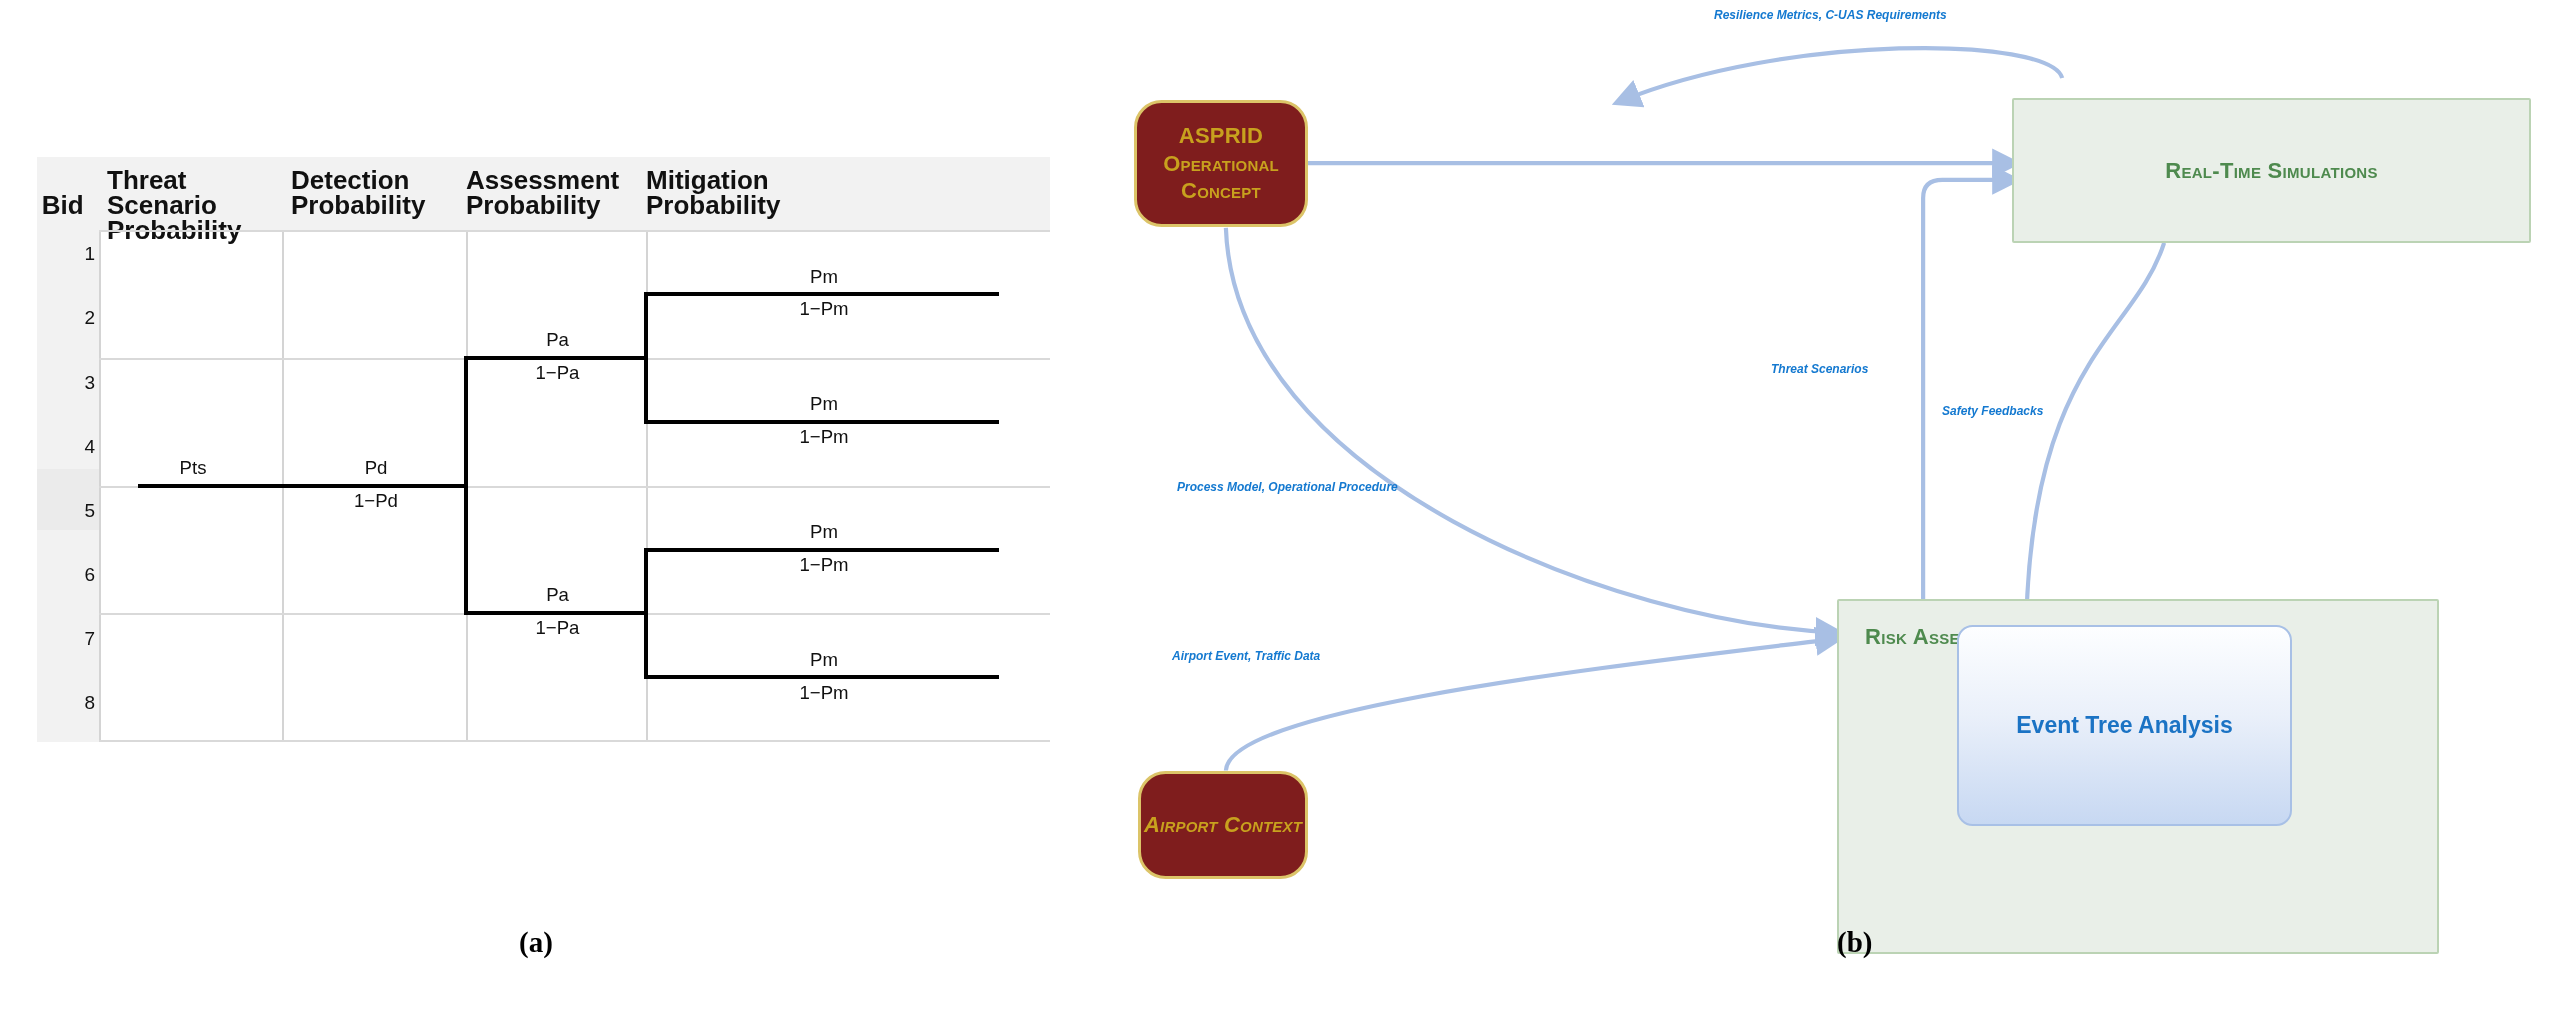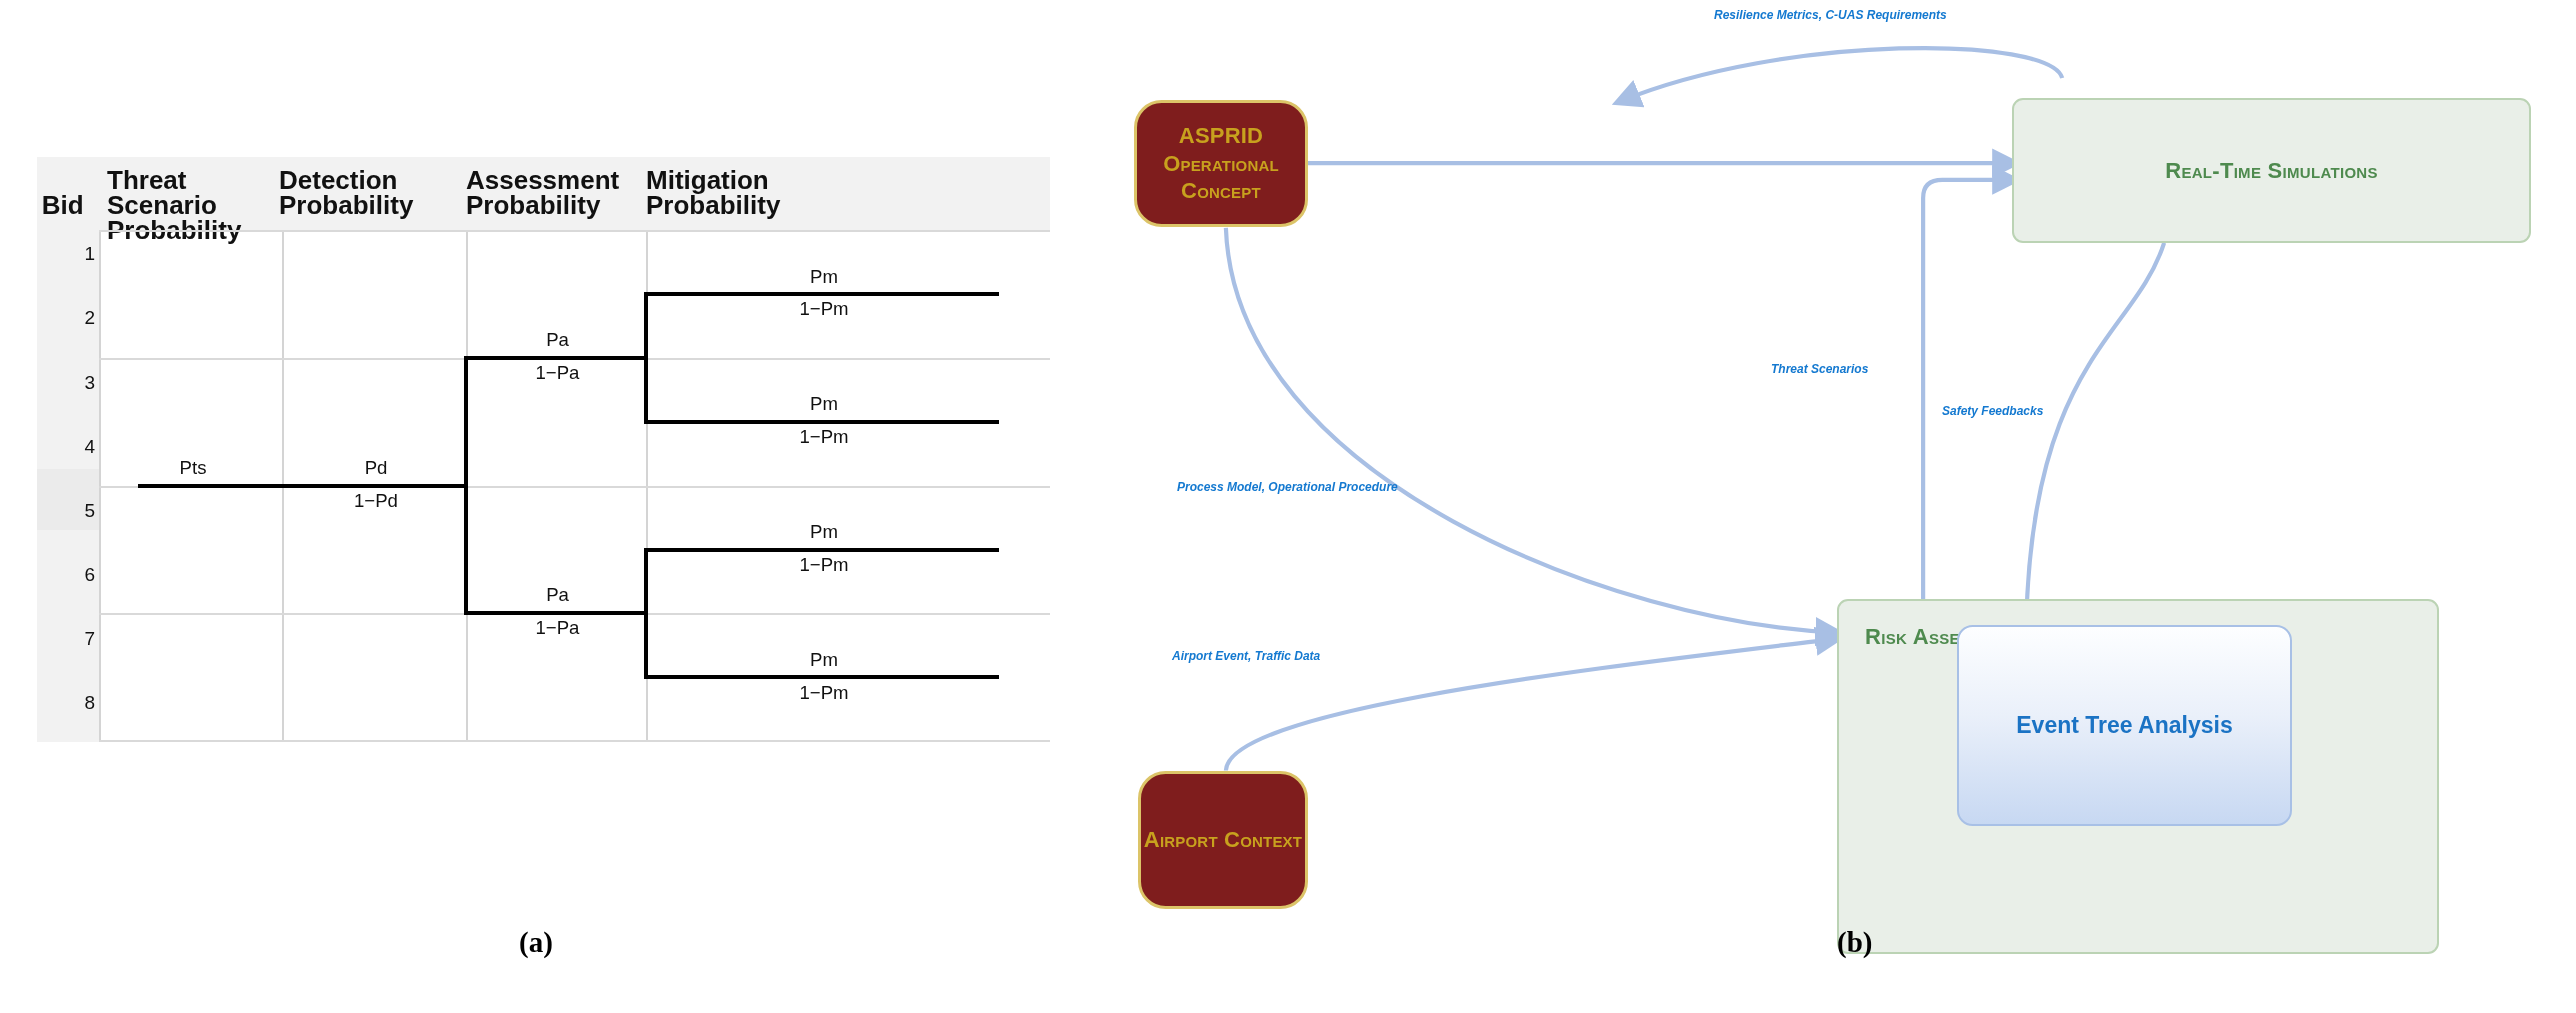--- a/index.html
+++ b/index.html
@@ -12,21 +12,21 @@
   #ettable{position:absolute;left:37px;top:157px;width:1013px;height:585px;}
 
   
   .et-head{position:absolute;left:0;top:0;width:1013px;height:73px;background:#F2F2F2;}
   .et-bidcol-bg{position:absolute;left:0;top:0;width:62px;height:585px;background:#F2F2F2;}
   .et-bidcol-bg2{position:absolute;left:0;top:312px;width:62px;height:61px;background:#EBEBEB;}
 
   .hd{position:absolute;font-weight:bold;font-size:26px;color:#111;line-height:24.6px;}
   .hd-bid{left:4.8px;top:36px;}
   .hd-ts{left:70px;top:11.4px;width:180px;}
-  .hd-det{left:242px;top:11.4px;width:168px;}
+  .hd-det{left:254px;top:11.4px;width:168px;}
   .hd-ass{left:429px;top:11.4px;width:174px;}
   .hd-mit{left:609px;top:11.4px;width:174px;}
 
   
   .et-body{position:absolute;left:62px;top:73px;width:951px;height:511px;background:#ffffff;}
 
   
   .vsep{position:absolute;width:1.8px;background:#D4D4D4;top:73px;height:511px;}
 
   
@@ -50,21 +50,21 @@
   #panel-b{position:absolute;left:1079px;top:0;width:1497px;height:1014px;}
   #panel-b svg{position:absolute;left:0;top:0;}
 
   .node-box{position:absolute;box-sizing:border-box;}
 
   .gold-box{background:#7f1d1d;border:3px solid #DCC468;border-radius:27.6px;
             display:flex;align-items:center;justify-content:center;text-align:center;}
   .gold-txt{color:#C8A11E;font-weight:bold;font-size:22px;font-variant:small-caps;
             line-height:27.6px;letter-spacing:0.2px;}
 
-  .green-box{background:#E9EFE8;border:2.4px solid #BBD3B4;border-radius:11px;}
+  .green-box{background:#E9EFE8;border:2.4px solid #BBD3B4;border-radius:2px;}
   .green-txt{color:#4E8A4E;font-weight:bold;font-size:22px;font-variant:small-caps;
              letter-spacing:0.3px;}
 
   .blue-box{border:2.4px solid #A8C0E6;border-radius:15.6px;
             background:linear-gradient(180deg,#FDFEFF 0%,#EAF0FA 45%,#C7D8F2 100%);
             display:flex;align-items:center;justify-content:center;}
   .blue-txt{color:#1B73C4;font-weight:bold;font-size:23px;}
 
   .edge-lab{position:absolute;color:#1479D0;font-weight:bold;font-style:italic;
             font-size:12px;line-height:24.6px;white-space:nowrap;}
@@ -184,21 +184,21 @@
     <path d="M 245 1285 C 250 1180 900 1110 1265 1065" fill="none" stroke="#A8BFE4" stroke-width="7" marker-end="url(#ah)"></path>
   </svg>
 
   <div class="node-box gold-box" style="left:55px;top:100px;width:174px;height:127px;">
     <div class="gold-txt">
       <div>ASPRID Operational</div>
       <div>Concept</div>
     </div>
   </div>
 
-  <div class="node-box gold-box" style="left:59px;top:771px;width:170px;height:138px;">
+  <div class="node-box gold-box" style="left:59px;top:771px;width:170px;height:108px;font-style:italic;">
     <div class="gold-txt">Airport Context</div>
   </div>
 
   <div class="node-box green-box" style="left:933px;top:98px;width:519px;height:145px;
               display:flex;align-items:center;justify-content:center;">
     <div class="green-txt">Real-Time Simulations</div>
   </div>
 
   <div class="node-box green-box" style="left:758px;top:599px;width:602px;height:355px;">
     <div class="green-txt" style="position:absolute;left:26px;top:23px;">Risk Assessment</div>

